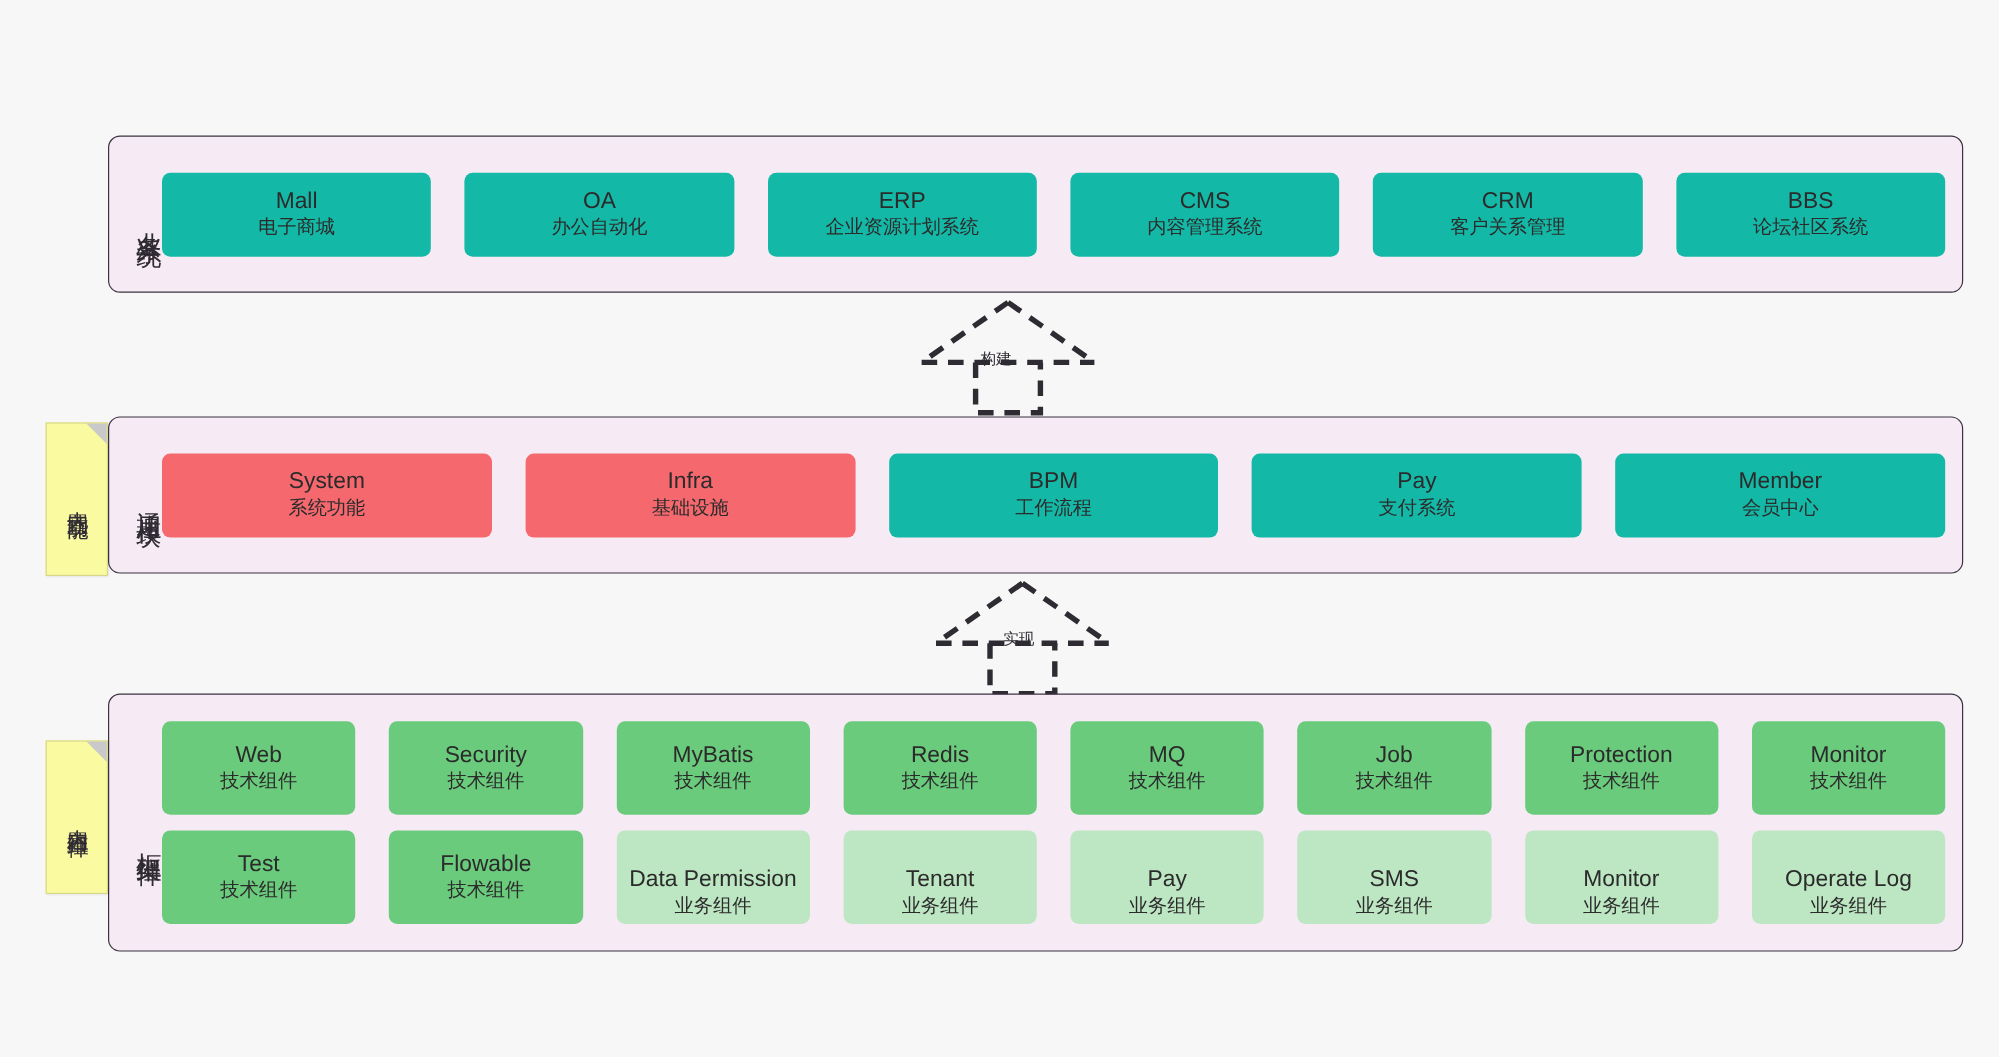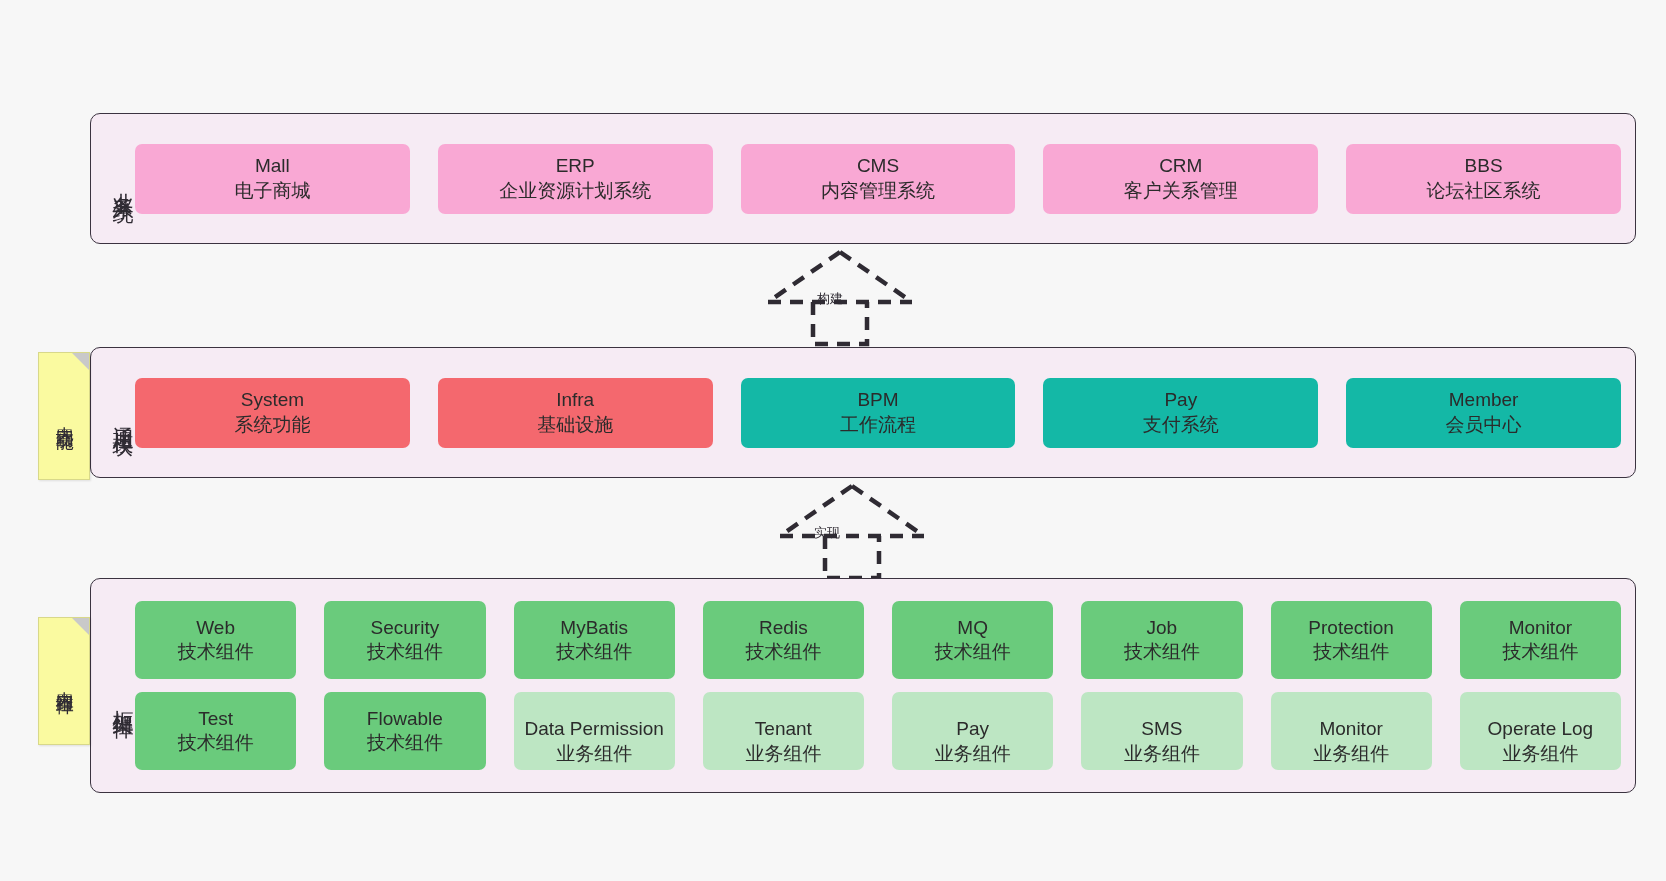--- a/index.html
+++ b/index.html
@@ -65,24 +65,24 @@
     align-items: center;
     justify-content: center;
     text-align: center;
     color: #2B2B2B;
     font-size: 19px;
     line-height: 1.28;
     padding: 4px 6px;
   }
 
   .node .en { font-size: 19px; }
-  .node .cn { font-size: 19px; }
-
-  
-  .c-blue       { background: #f9a8d4; }
+  .node .cn { font-size: 16px; }
+
+  
+  .c-blue       { background: #14b8a6; }
   .c-red        { background: #F4686E; }
   .c-pink       { background: #14b8a6; }
   .c-green      { background: #6ACB7C; }
   .c-lightgreen { background: #BDE6C3; justify-content: flex-end; }
 
   
   #layer-business { left: 90px;  top: 113px; width: 1546px; height: 131px; }
   #layer-business .layer-body { height: 100%; }
   #layer-business .node { height: 70px; }
 
@@ -130,34 +130,38 @@
     font-size: 13px;
     color: #2F2B33;
     background: transparent;
     white-space: nowrap;
   }
 
   #arrow-build { left: 760px; top: 246px; width: 160px; height: 102px; }
   #arrow-build .label { left: 57px; top: 44px; }
 
   #arrow-impl  { left: 772px; top: 480px; width: 160px; height: 102px; }
-  #arrow-impl .label { left: 42px; top: 44px; }
+  #arrow-impl .label { left: 64px; top: 44px; }
 </style>
 </head>
 <body>
 
 <div class="canvas">
 
   <div class="layer" id="layer-business">
     <div class="layer-title">业务系统</div>
     <div class="layer-body">
       <div class="row">
         <div class="node c-blue">
           <span class="en">Mall</span>
           <span class="cn">电子商城</span>
+        </div>
+        <div class="node c-blue">
+          <span class="en">OA</span>
+          <span class="cn">办公自动化</span>
         </div>
         <div class="node c-blue">
           <span class="en">ERP</span>
           <span class="cn">企业资源计划系统</span>
         </div>
         <div class="node c-blue">
           <span class="en">CMS</span>
           <span class="cn">内容管理系统</span>
         </div>
         <div class="node c-blue">

